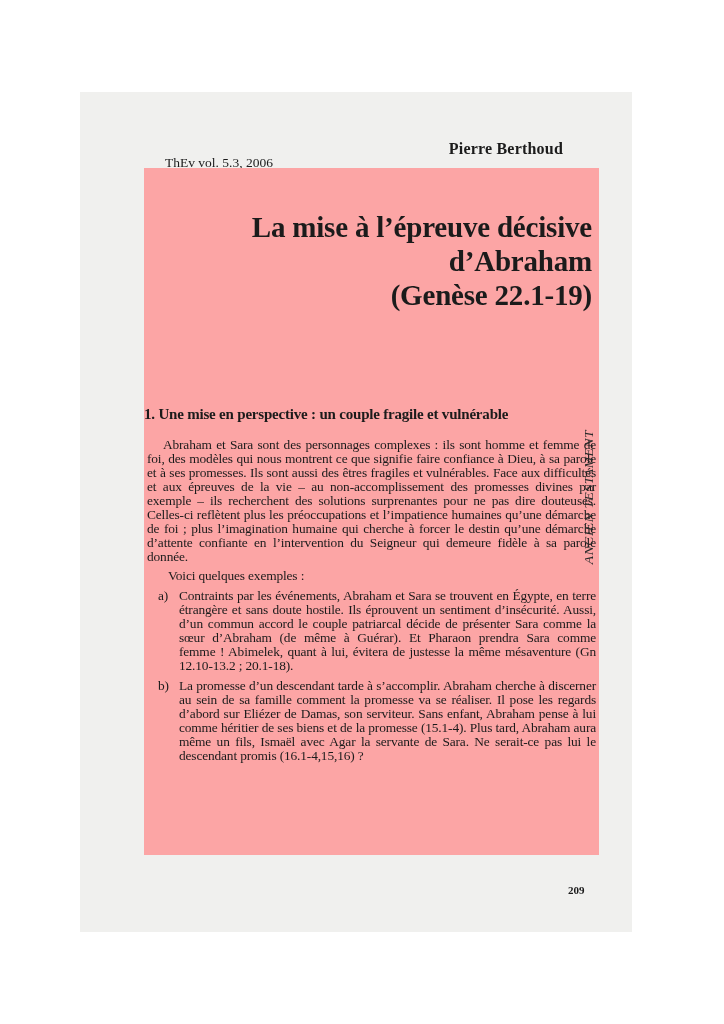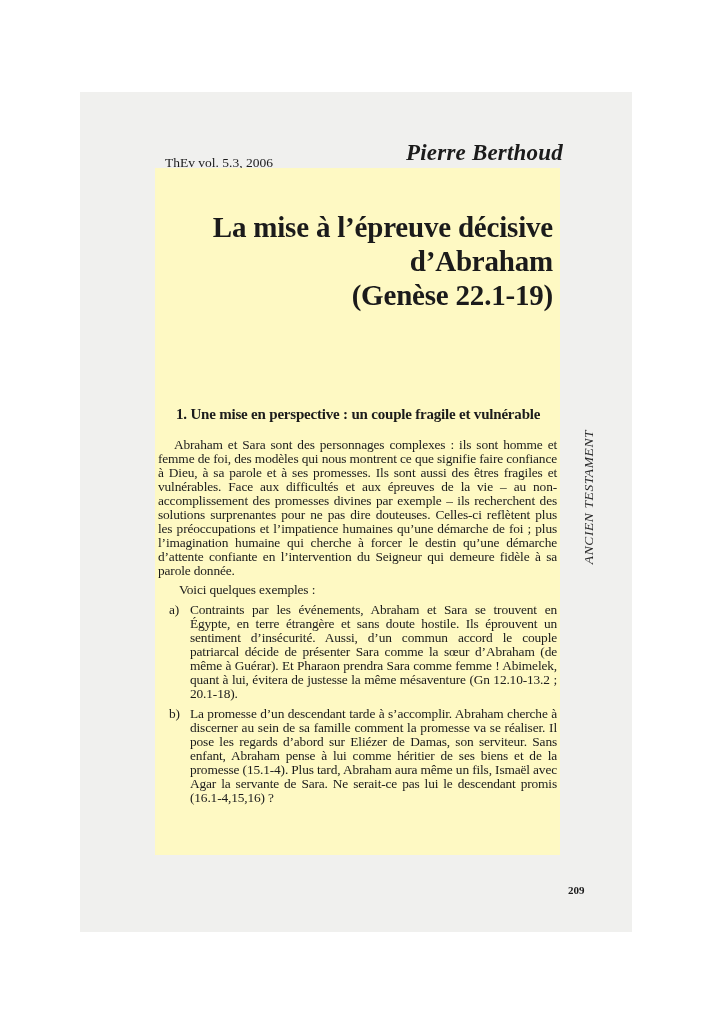--- a/index.html
+++ b/index.html
@@ -31,46 +31,44 @@
     font-size: 13.5px;
     line-height: 15.5px;
     color: #1b1b1b;
     margin-top: 32px;
   }
   .journal-ref .line2 { padding-left: 2px; }
   .author-name {
     position: absolute;
     top: 48px;
     right: 69px;
-    font-size: 23px;
-    font-style: italic;
+    font-size: 16px;
     font-weight: bold;
     letter-spacing: 0.2px;
   }
   .content-block {
     position: absolute;
-    left: 75px;
+    left: 64px;
     top: 76px;
-    width: 405px;
+    width: 455px;
     min-height: 687px;
-    background: #fef9c3;
+    background: #fca5a5;
     box-sizing: border-box;
     padding-top: 42px;
   }
   .article-title {
     text-align: right;
     padding-right: 7px;
     font-size: 29px;
     line-height: 34px;
     font-weight: bold;
     letter-spacing: -0.2px;
   }
   .section-heading {
     margin-top: 92px;
-    padding-left: 21px;
     font-size: 15px;
     line-height: 20px;
     font-weight: bold;
     letter-spacing: -0.2px;
     white-space: nowrap;
   }
   .body-text {
     font-size: 13.4px;
     line-height: 14px;
     letter-spacing: -0.15px;

